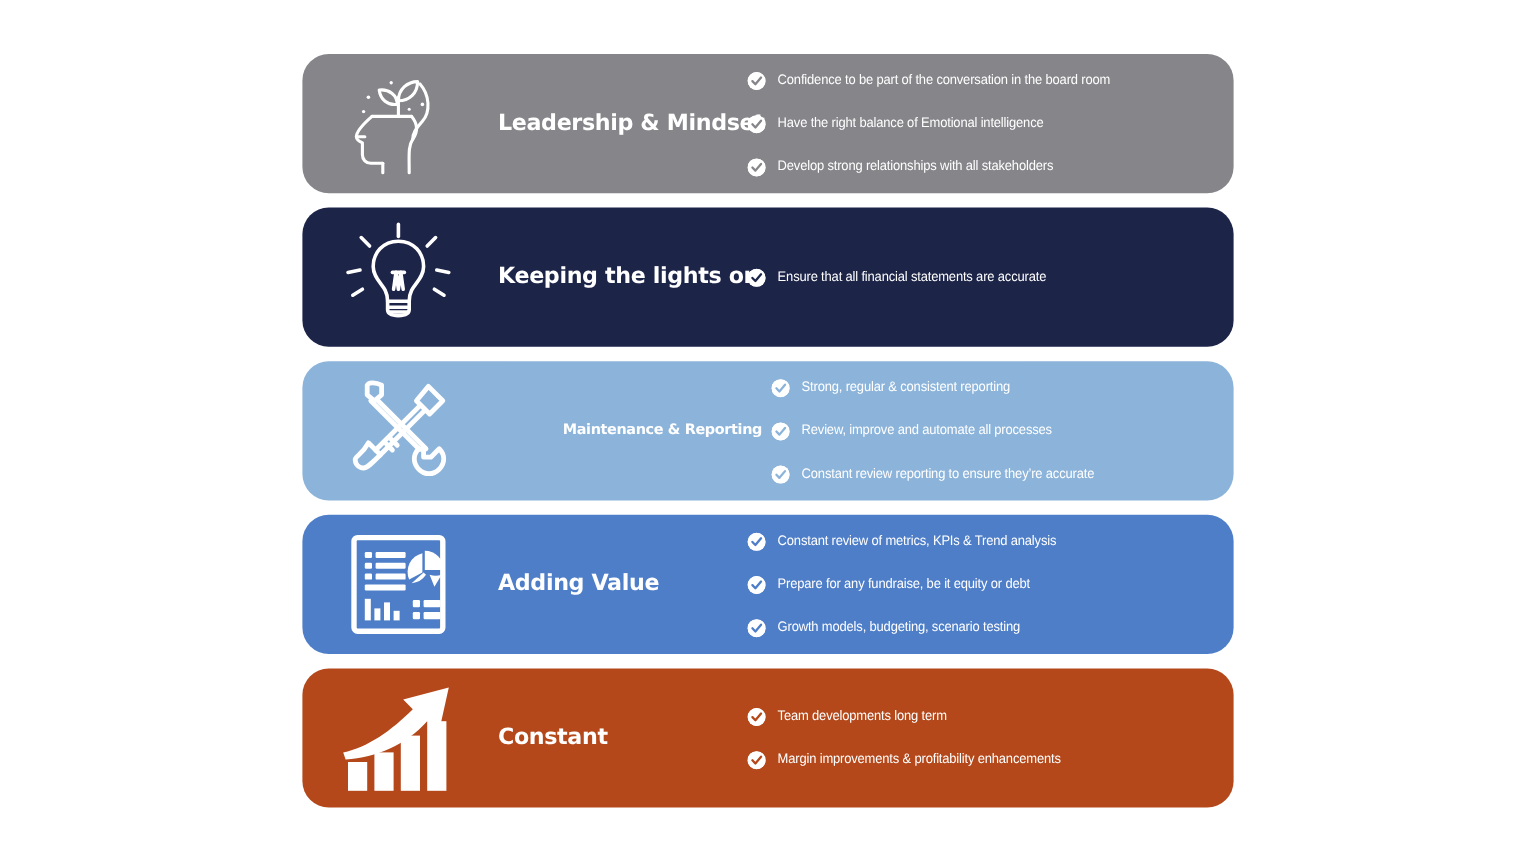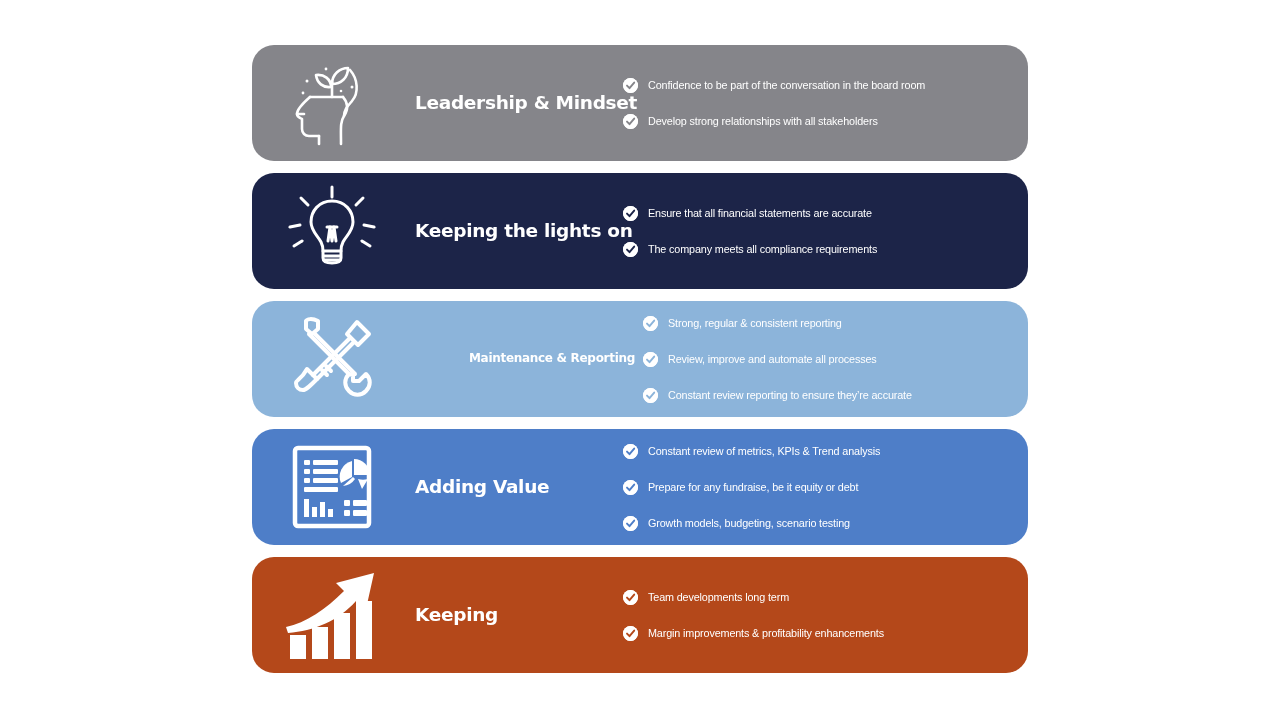--- a/index.html
+++ b/index.html
@@ -126,20 +126,29 @@
       </div>
       <div class="bullets">
         <div class="bullet">
           <span class="check">
             <svg width="15" height="15" viewBox="0 0 15 15">
               <circle cx="7.5" cy="7.5" r="7.5" fill="#ffffff"></circle>
               <path d="M4 7.6 L6.5 10.2 L11.2 4.6" fill="none" stroke="#85858a" stroke-width="1.9" stroke-linecap="round" stroke-linejoin="round"></path>
             </svg>
           </span>
           <span class="bullet-text">Confidence to be part of the conversation in the board room</span>
+        </div>
+        <div class="bullet">
+          <span class="check">
+            <svg width="15" height="15" viewBox="0 0 15 15">
+              <circle cx="7.5" cy="7.5" r="7.5" fill="#ffffff"></circle>
+              <path d="M4 7.6 L6.5 10.2 L11.2 4.6" fill="none" stroke="#85858a" stroke-width="1.9" stroke-linecap="round" stroke-linejoin="round"></path>
+            </svg>
+          </span>
+          <span class="bullet-text">Have the right balance of Emotional intelligence</span>
         </div>
         <div class="bullet">
           <span class="check">
             <svg width="15" height="15" viewBox="0 0 15 15">
               <circle cx="7.5" cy="7.5" r="7.5" fill="#ffffff"></circle>
               <path d="M4 7.6 L6.5 10.2 L11.2 4.6" fill="none" stroke="#85858a" stroke-width="1.9" stroke-linecap="round" stroke-linejoin="round"></path>
             </svg>
           </span>
           <span class="bullet-text">Develop strong relationships with all stakeholders</span>
         </div>
@@ -171,29 +180,20 @@
       <div class="bullets">
         <div class="bullet">
           <span class="check">
             <svg width="15" height="15" viewBox="0 0 15 15">
               <circle cx="7.5" cy="7.5" r="7.5" fill="#ffffff"></circle>
               <path d="M4 7.6 L6.5 10.2 L11.2 4.6" fill="none" stroke="#1c2448" stroke-width="1.9" stroke-linecap="round" stroke-linejoin="round"></path>
             </svg>
           </span>
           <span class="bullet-text">Ensure that all financial statements are accurate</span>
         </div>
-        <div class="bullet">
-          <span class="check">
-            <svg width="15" height="15" viewBox="0 0 15 15">
-              <circle cx="7.5" cy="7.5" r="7.5" fill="#ffffff"></circle>
-              <path d="M4 7.6 L6.5 10.2 L11.2 4.6" fill="none" stroke="#1c2448" stroke-width="1.9" stroke-linecap="round" stroke-linejoin="round"></path>
-            </svg>
-          </span>
-          <span class="bullet-text">The company meets all compliance requirements</span>
-        </div>
       </div>
     </div>
     <div class="card wide-title" style="top: 301px; background: rgb(140, 180, 218);">
       <div class="icon-cell">
         <svg width="94" height="94" viewBox="0 0 94 94">
     <g fill="none" stroke="#ffffff" stroke-width="4" stroke-linecap="round" stroke-linejoin="round">
 
       <path d="M21 9 L21 17 L27 22 L33 17 L33 9 C27 6 22 7 21 9 Z"></path>
       <path d="M30 22 L70 62"></path>
       <path d="M24 22 L64 62"></path>
@@ -313,21 +313,21 @@
     <g fill="#ffffff">
       <rect x="8" y="70" width="16" height="24"></rect>
       <rect x="30" y="62" width="16" height="32"></rect>
       <rect x="52" y="48" width="16" height="46"></rect>
       <rect x="74" y="36" width="16" height="58"></rect>
       <path d="M4 62 C24 58 44 44 62 26 L54 18 L92 8 L84 44 L74 36 C56 56 32 66 6 68 Z"></path>
     </g>
   </svg>
       </div>
       <div class="title-cell">
-        <div class="card-title">Keeping</div>
+        <div class="card-title">Constant</div>
       </div>
       <div class="bullets">
         <div class="bullet">
           <span class="check">
             <svg width="15" height="15" viewBox="0 0 15 15">
               <circle cx="7.5" cy="7.5" r="7.5" fill="#ffffff"></circle>
               <path d="M4 7.6 L6.5 10.2 L11.2 4.6" fill="none" stroke="#b4481a" stroke-width="1.9" stroke-linecap="round" stroke-linejoin="round"></path>
             </svg>
           </span>
           <span class="bullet-text">Team developments long term</span>

